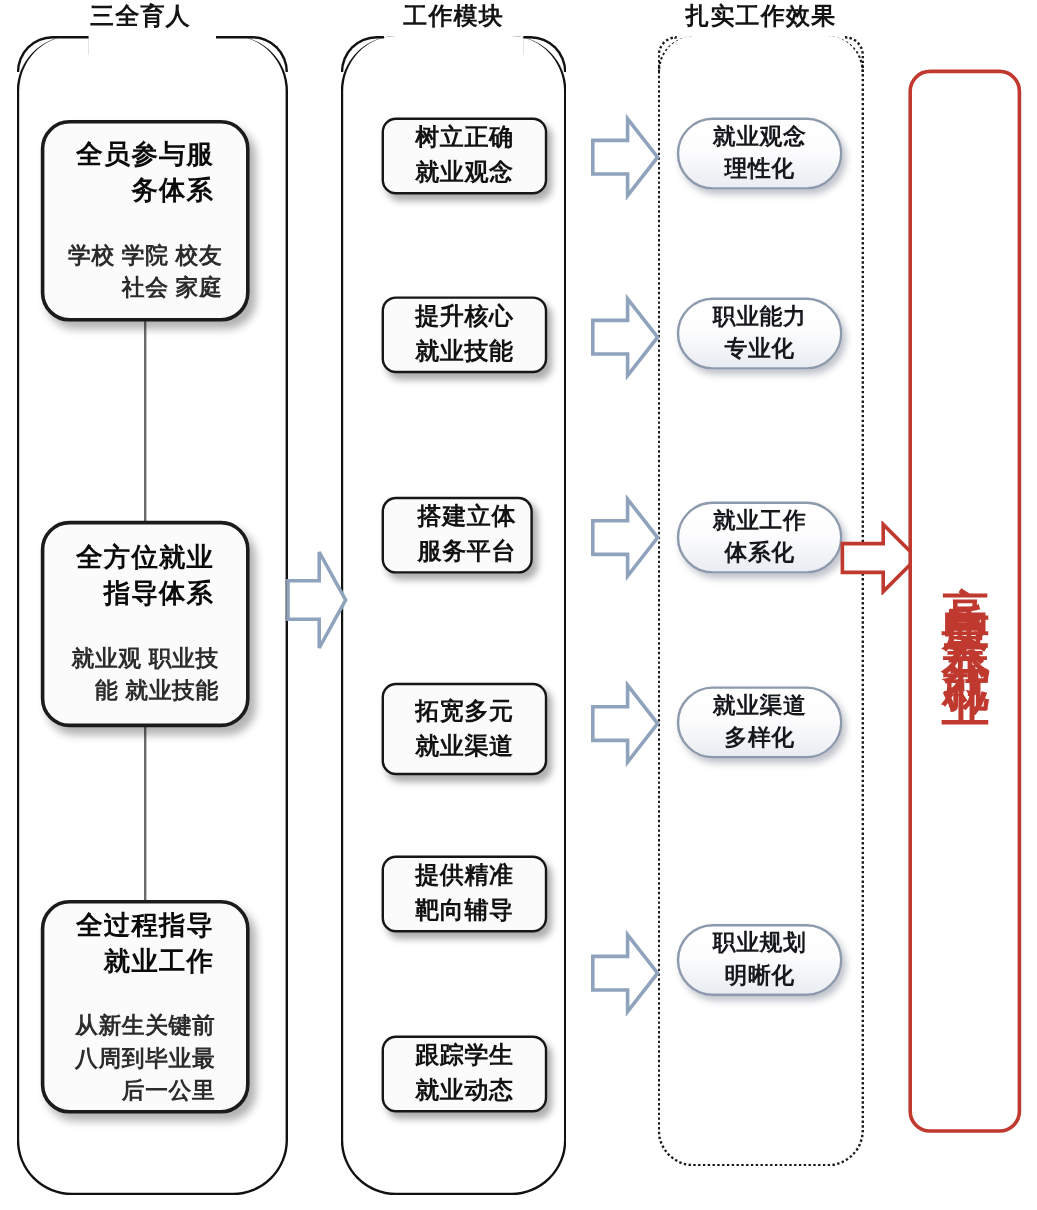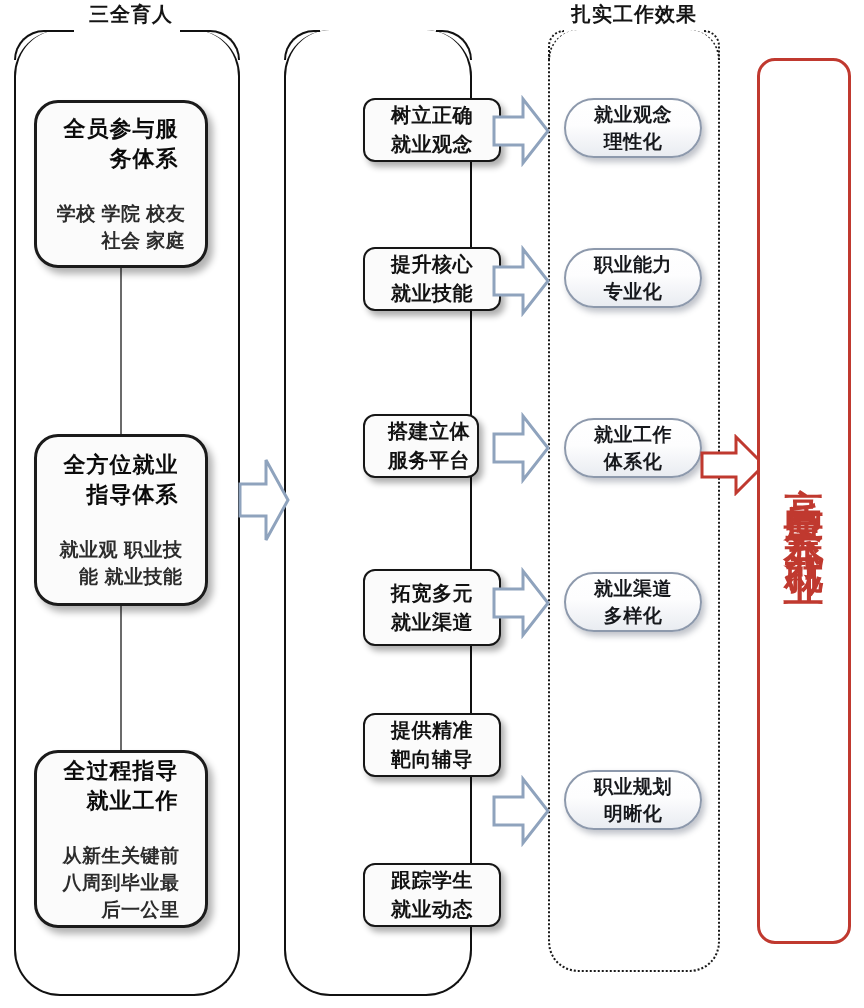--- a/index.html
+++ b/index.html
@@ -124,21 +124,20 @@
     box-shadow:4px 5px 6px rgba(0,0,0,0.32);
     display:flex;
     align-items:center;
     justify-content:center;
     text-align:center;
     font-size:20px;
     font-weight:bold;
     color:#121212;
     line-height:29px;
     letter-spacing:0.5px;
-    margin-left:45px;
   }
 
   
   .effect{
     position:absolute;
     box-sizing:border-box;
     border:2px solid #8d99ac;
     border-radius:34px;
     background:linear-gradient(180deg,#ffffff 0%,#fdfdfe 45%,#e9ecf1 100%);
     box-shadow:3px 4px 6px rgba(60,70,90,0.33);
@@ -182,27 +181,28 @@
 </head>
 <body>
 
 <div id="stage">
 
   <div class="col-frame" style="left:14px;top:8px;width:226px;height:988px;">
     <div class="frame-top-l" style="width:60px;"></div>
     <div class="frame-top-r" style="width:60px;"></div>
     <div class="frame-body"></div>
   </div>
-  <div class="col-title" style="left:18px;width:226px;">三全育人</div>
+  <div class="col-title" style="left:4px;width:226px;">三全育人</div>
 
   <div class="col-frame" style="left:284px;top:8px;width:188px;height:988px;">
     <div class="frame-top-l" style="width:36px;"></div>
     <div class="frame-top-r" style="width:36px;"></div>
     <div class="frame-body"></div>
   </div>
+  <div class="col-title" style="left:284px;width:188px;">工作模块</div>
 
   <div class="col-frame dotted" style="left:548px;top:8px;width:172px;height:964px;">
     <div class="frame-top-l" style="width:16px;"></div>
     <div class="frame-top-r" style="width:16px;"></div>
     <div class="frame-body"></div>
   </div>
   <div class="col-title" style="left:546px;width:176px;">扎实工作效果</div>
 
   <div class="connector" style="left:120px;top:266px;height:176px;"></div>
   <div class="connector" style="left:120px;top:602px;height:152px;"></div>
@@ -254,21 +254,21 @@
     </div>
   </div>
 
   <div class="module" style="left:318px;top:247px;width:138px;height:64px;">
     <div>
       <div>提升核心</div>
       <div>就业技能</div>
     </div>
   </div>
 
-  <div class="module" style="left:318px;top:414px;width:116px;height:64px;padding-left:16px;">
+  <div class="module" style="left:318px;top:414px;width:126px;height:64px;padding-left:16px;">
     <div>
       <div>搭建立体</div>
       <div>服务平台</div>
     </div>
   </div>
 
   <div class="module" style="left:318px;top:569px;width:138px;height:77px;">
     <div>
       <div>拓宽多元</div>
       <div>就业渠道</div>

